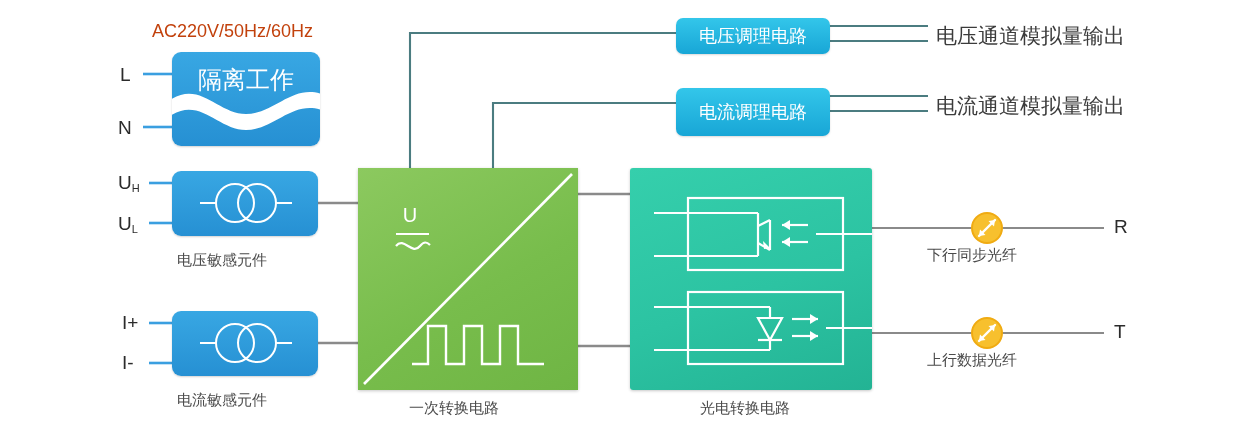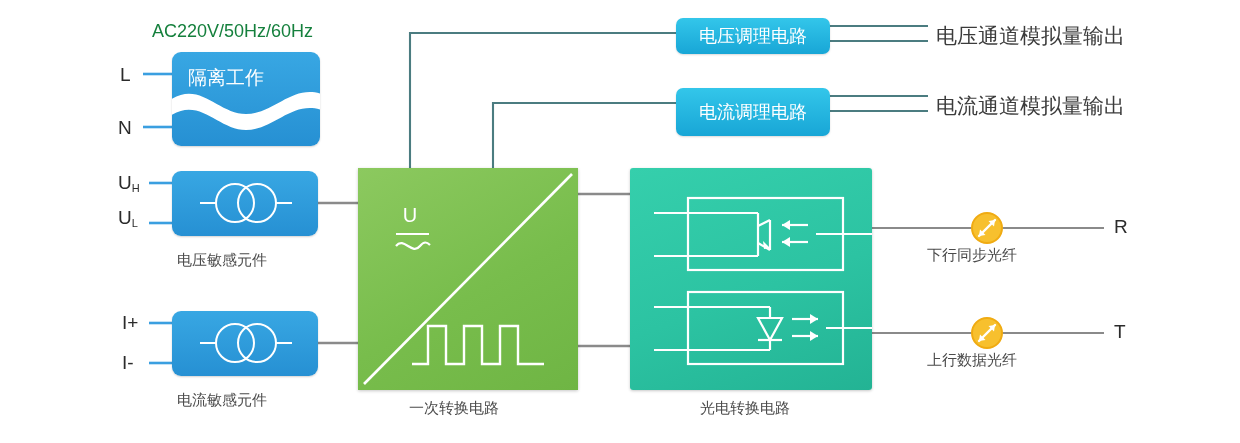--- a/index.html
+++ b/index.html
@@ -45,40 +45,41 @@
   }
   .caption {
     position: absolute;
     color: #4a4a4a;
     font-size: 15px;
     white-space: nowrap;
     line-height: 1;
   }
   .ac-title {
     position: absolute;
-    color: #15803d;
+    color: #c2410c;
     font-size: 18px;
     white-space: nowrap;
     line-height: 1;
   }
 
   
   .blue-block {
     position: absolute;
     border-radius: 9px;
     background: linear-gradient(180deg, #38a7e3 0%, #2690d3 100%);
     box-shadow: 0 1px 2px rgba(0,0,0,0.18);
     overflow: hidden;
   }
   .psu-text {
     position: absolute;
-    left: 16px;
+    left: 0;
     width: 100%;
+    text-align: center;
     color: #ffffff;
-    font-size: 19px;
+    font-size: 24px;
     line-height: 1;
   }
 
   
   .pill {
     position: absolute;
     border-radius: 7px;
     background: linear-gradient(180deg, #33c6ea 0%, #18a6d6 100%);
     box-shadow: 0 1px 2px rgba(0,0,0,0.15);
     color: #ffffff;
@@ -164,21 +165,21 @@
   <svg class="abs" width="146" height="65" viewBox="0 0 146 65" style="left:0; top:0;">
     <g stroke="#ffffff" stroke-width="2" fill="none">
       <circle cx="63" cy="32" r="19"></circle>
       <circle cx="85" cy="32" r="19"></circle>
       <line x1="28" y1="32" x2="44" y2="32"></line>
       <line x1="104" y1="32" x2="120" y2="32"></line>
     </g>
   </svg>
 </div>
 <div class="terminal" style="left:118px; top:173px;">U<sub>H</sub></div>
-<div class="terminal" style="left:118px; top:208px;">U<sub>L</sub></div>
+<div class="terminal" style="left:118px; top:214px;">U<sub>L</sub></div>
 <div class="caption" style="left:177px; top:252px;">电压敏感元件</div>
 
 <div class="blue-block" style="left:172px; top:311px; width:146px; height:65px;">
   <svg class="abs" width="146" height="65" viewBox="0 0 146 65" style="left:0; top:0;">
     <g stroke="#ffffff" stroke-width="2" fill="none">
       <circle cx="63" cy="32" r="19"></circle>
       <circle cx="85" cy="32" r="19"></circle>
       <line x1="28" y1="32" x2="44" y2="32"></line>
       <line x1="104" y1="32" x2="120" y2="32"></line>
     </g>

